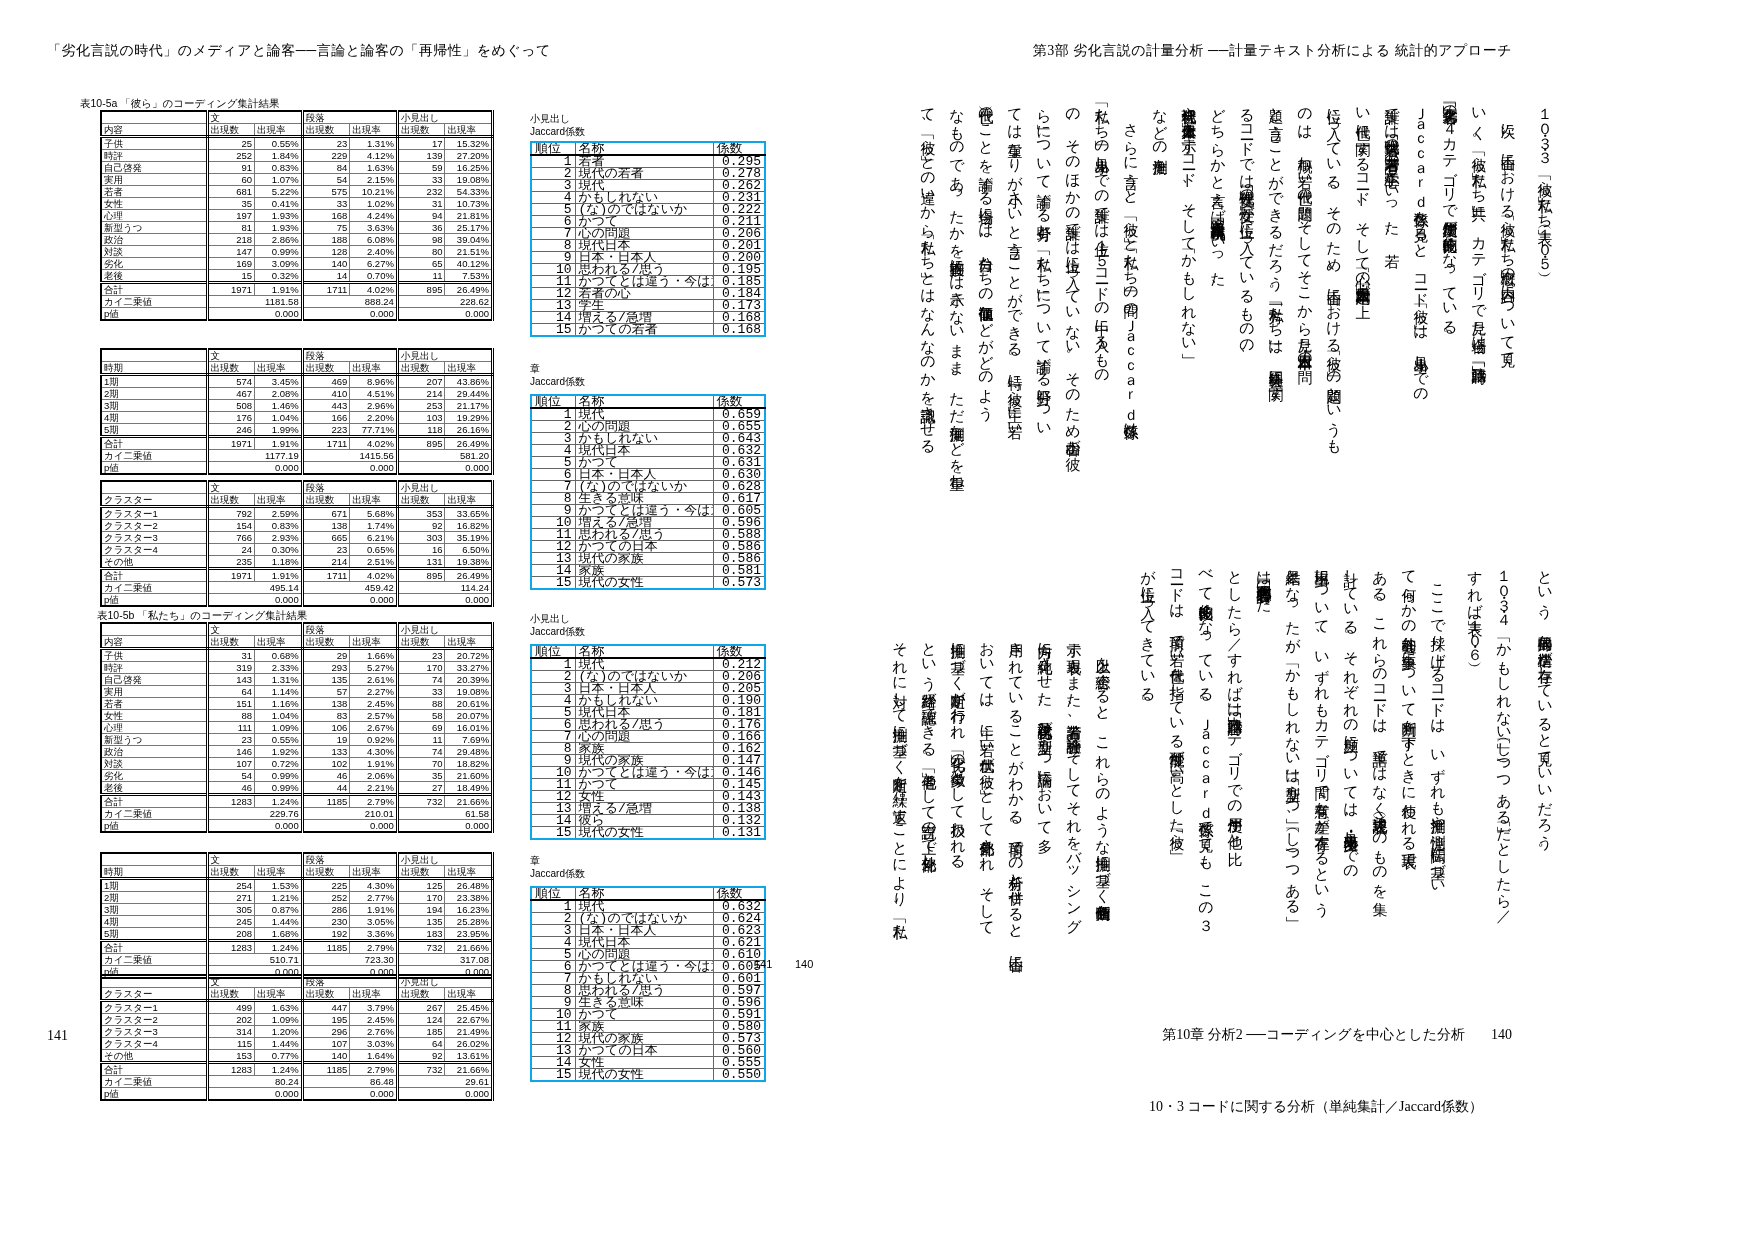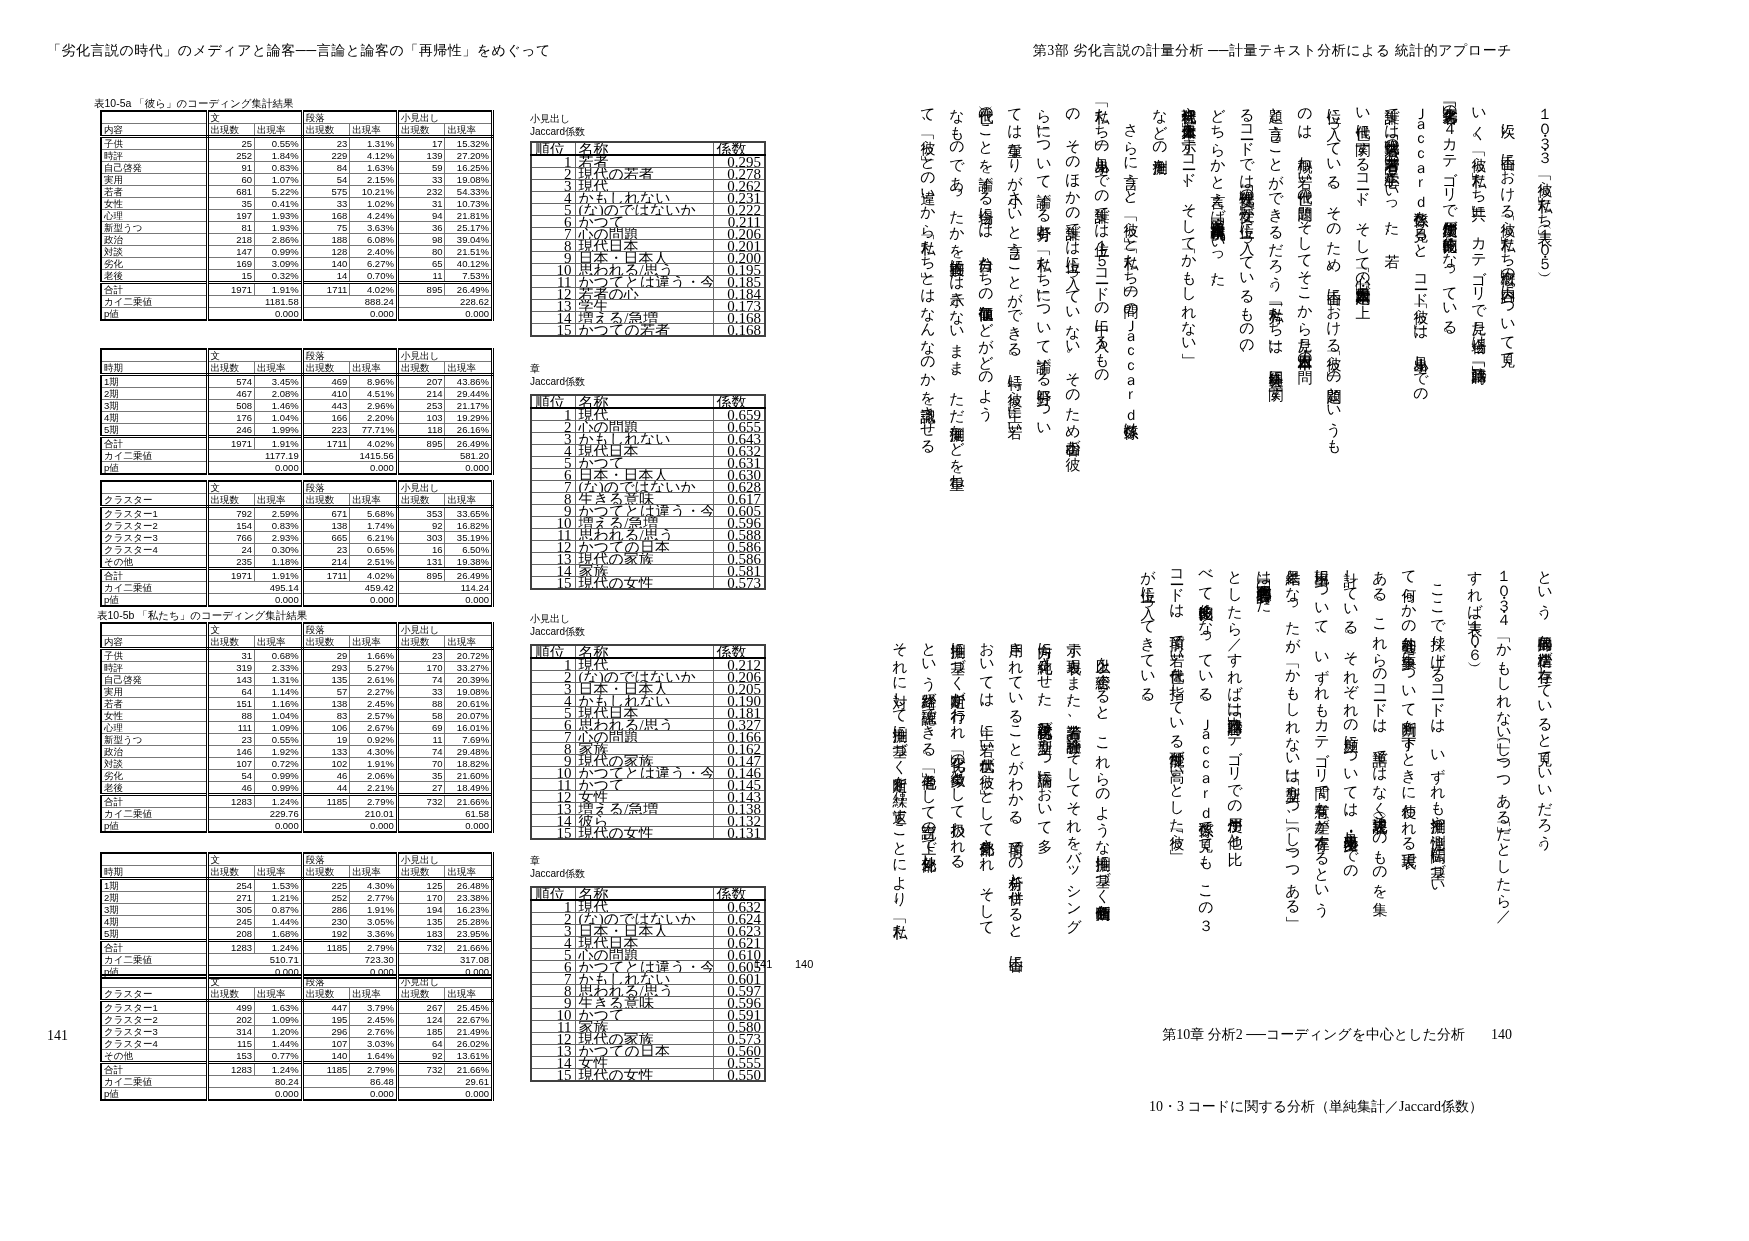--- a/index.html
+++ b/index.html
@@ -14,21 +14,21 @@
              font-family:"Liberation Sans","DejaVu Sans",sans-serif;font-size:9.5px;border:2px solid #000;}
   table.stat td{border:1px solid #777;height:11px;line-height:10px;padding:0 2px;
                 white-space:nowrap;overflow:hidden;}
   table.stat td.lb{border-right:3px double #000;text-align:left;}
   table.stat td.num{text-align:right;}
   table.stat td.gh{text-align:left;}
   table.stat td.ge{border-right:3px double #000;}
   table.stat tr.hd2 td{border-bottom:3px double #000;margin-left:21px;}
   table.stat tr.total td{border-top:3px double #000;}
   table.jac{position:absolute;border-collapse:collapse;table-layout:fixed;width:234px;
-            font-family:Liberation Serif, serif;font-size:15px;border:2px solid #404040;}
+            font-family:Liberation Mono, monospace;font-size:13px;border:2px solid #0ea5e9;}
   table.jac td{border:1px solid #666;height:11px;line-height:10px;padding:0 3px;white-space:nowrap;overflow:hidden;}
   table.jac td.rk{text-align:right;}
   table.jac td.nm{text-align:left;}
   table.jac td.cf{text-align:right;}
   table.jac tr.hd td{border-bottom:2px solid #000;text-align:left;}
   .jac-label{position:absolute;font-size:10px;line-height:13px;
              font-family:"Liberation Sans","DejaVu Sans",sans-serif;white-space:nowrap;}
   
   .vband{position:absolute;writing-mode:vertical-rl;text-orientation:mixed;
          font-family:"Liberation Serif","DejaVu Serif",serif;font-size:15px;color:#000;
@@ -41,21 +41,21 @@
   .offset-top{padding-top:72px;box-sizing:border-box;}
 </style>
 </head>
 <body>
 
 <div id="page">
 
   <div class="hdr" style="left:47px;top:42px;">「劣化言説の時代」のメディアと論客──言論と論客の「再帰性」をめぐって</div>
   <div class="hdr" style="right:237px;top:42px;">第3部 劣化言説の計量分析 ──計量テキスト分析による 統計的アプローチ</div>
 
-  <div class="tbl-title" style="left:94px;top:97px;">表10-5a 「彼ら」のコーディング集計結果</div>
+  <div class="tbl-title" style="left:80px;top:97px;">表10-5a 「彼ら」のコーディング集計結果</div>
   <table class="stat" style="left:100px;top:110px;">
       <colgroup>
         <col style="width:106px">
         <col style="width:47.6px">
         <col style="width:47.6px">
         <col style="width:47.6px">
         <col style="width:47.6px">
         <col style="width:47.6px">
         <col style="width:47.6px">
       </colgroup>
@@ -967,21 +967,21 @@
           <td class="cf">0.190</td>
         </tr>
         <tr>
           <td class="rk">5</td>
           <td class="nm">現代日本</td>
           <td class="cf">0.181</td>
         </tr>
         <tr>
           <td class="rk">6</td>
           <td class="nm">思われる/思う</td>
-          <td class="cf">0.327</td>
+          <td class="cf">0.176</td>
         </tr>
         <tr>
           <td class="rk">7</td>
           <td class="nm">心の問題</td>
           <td class="cf">0.166</td>
         </tr>
         <tr>
           <td class="rk">8</td>
           <td class="nm">家族</td>
           <td class="cf">0.162</td>

